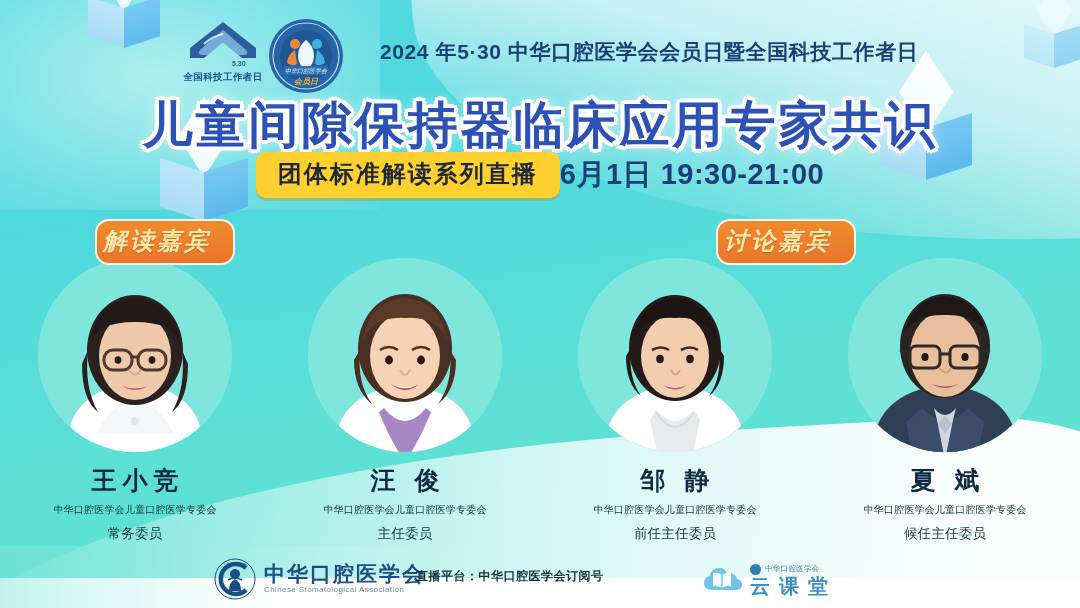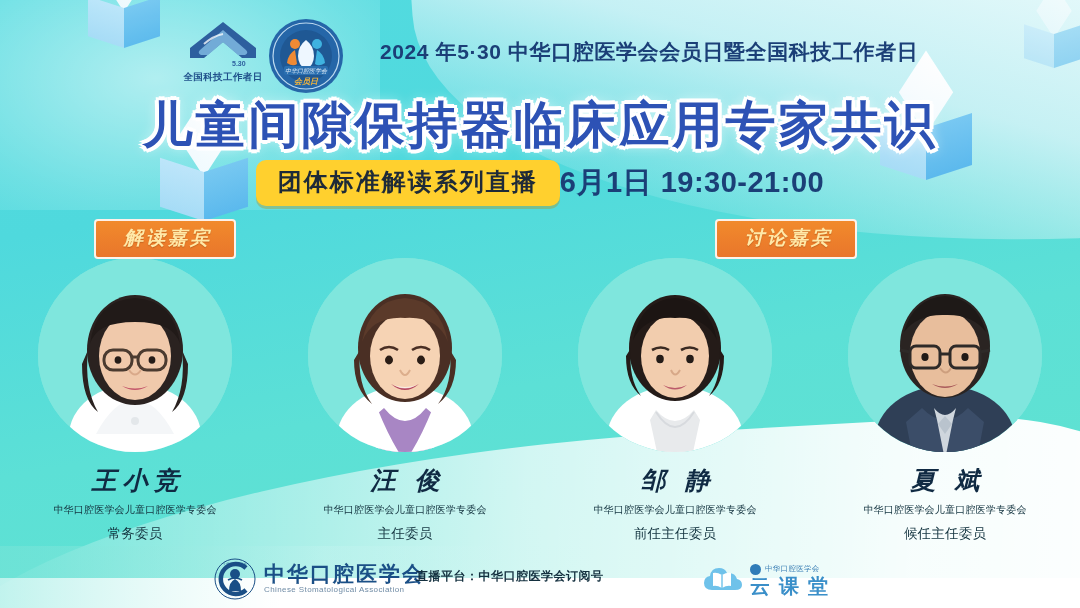--- a/index.html
+++ b/index.html
@@ -130,21 +130,21 @@
       -3px  3px 0 #ffffff,  3px  3px 0 #ffffff,
       -4px  0   0 #ffffff,  4px  0   0 #ffffff,
        0   -4px 0 #ffffff,  0    4px 0 #ffffff,
        0    0   14px rgba(255,255,255,0.95);
     z-index: 7;
   }
 
   
   .subtitle-row {
     position: absolute;
-    left: 0; top: 160px;
+    left: 0; top: 152px;
     width: 100%;
     display: flex;
     align-items: center;
     justify-content: center;
     z-index: 7;
   }
   .badge-series {
     background: #ffd02e;
     color: #1e2a38;
     font-size: 24px;
@@ -170,26 +170,26 @@
     width: 100%;
     height: 34px;
     z-index: 8;
   }
   .role-badge {
     position: absolute;
     top: 0;
     transform: translateX(-50%);
     background: linear-gradient(180deg, #f18a2c 0%, #e9762b 100%);
     color: #ffe9a8;
-    font-size: 19px;
+    font-size: 24px;
     font-weight: bold;
     font-style: italic;
     letter-spacing: 3px;
-    padding: 4px 22px 6px 28px;
-    border-radius: 4px;
+    padding: 4px 22px 6px 6px;
+    border-radius: 14px;
     border: 2px solid rgba(255,255,255,0.9);
     white-space: nowrap;
     text-shadow: 0 1px 1px rgba(120,50,0,0.35);
   }
   #role-badge-0 { left: 165px; }
   #role-badge-1 { left: 427px; }
   #role-badge-2 { left: 786px; }
 
   
   .speakers {
@@ -213,21 +213,20 @@
     background: #7fe6dd;
   }
   .portrait svg { display: block; width: 100%; height: 100%; }
   .speaker-name {
     margin-top: 12px;
     font-size: 25px;
     font-weight: bold;
     color: #102a43;
     letter-spacing: 6px;
     text-indent: 6px;
-    font-style: italic;
   }
   .speaker-org {
     margin-top: 8px;
     font-size: 10px;
     color: #13333f;
     letter-spacing: 0.2px;
     line-height: 1.0;
     white-space: nowrap;
   }
   .speaker-title {

